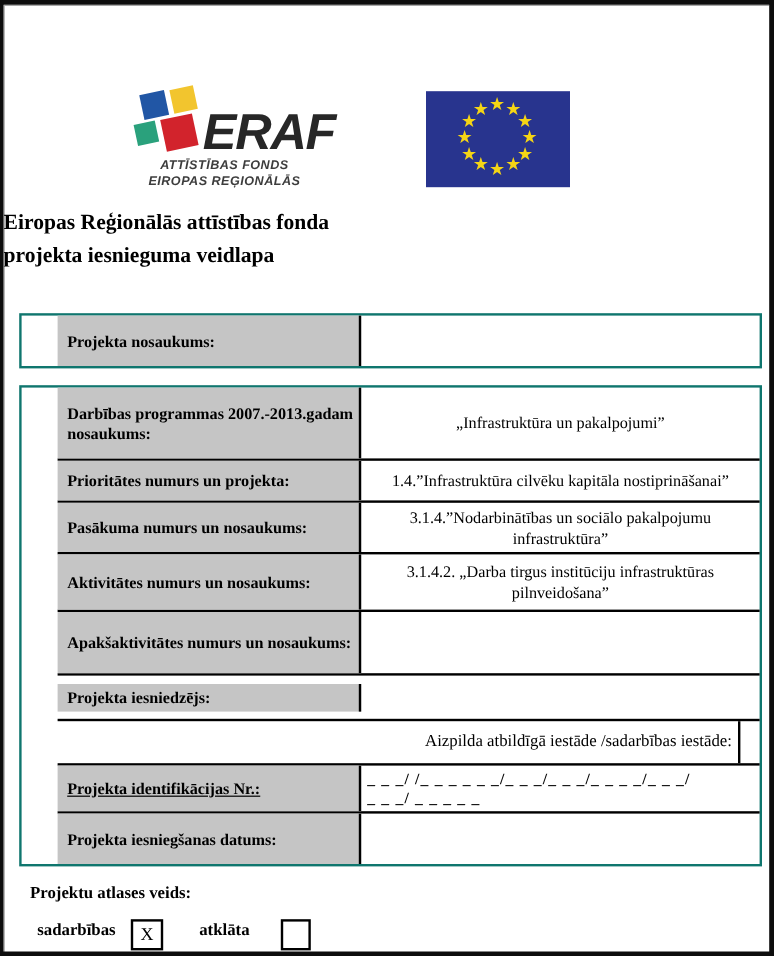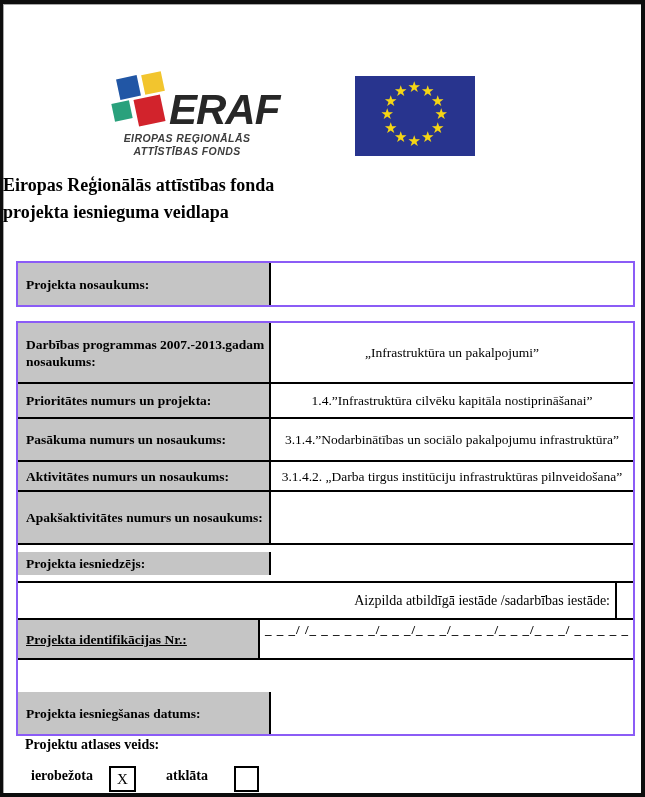--- a/index.html
+++ b/index.html
@@ -36,53 +36,53 @@
   
   .eu-flag { position:absolute; left:352px; top:72px; width:120px; height:80px; background:var(--flag-bg); }
   .star { position:absolute; font-size:15px; line-height:15px; color:var(--flag-star);
           font-family:"DejaVu Sans",sans-serif; }
 
   
   .title { position:absolute; left:0; top:168px; width:100%; text-align:left;
            font-weight:bold; font-size:18px; line-height:27px; }
 
   
-  .t { position:absolute; left:13px; width:619px; border:2px solid #8b5cf6; background:#fff; }
+  .t { position:absolute; left:13px; width:619px; border:2px solid #0f766e; background:#fff;padding-left:30px; }
   .t1 { top:257px; }
   .t2 { top:317px; }
   .row { display:flex; border-bottom:2px solid #000; }
   .row:last-child { border-bottom:none; }
   .cell-label {
     width:253px; background:var(--label-bg); border-right:2px solid #000;
     padding:3px 4px 3px 8px; font-weight:bold; font-size:13.5px; line-height:17px;
     display:flex; align-items:center;
   }
   .cell-value {
     flex:1; display:flex; align-items:center; justify-content:center;
     text-align:center; font-size:13.5px; line-height:17px; padding:2px 4px;
   }
   .rhA { height:42px; }
   .rh-darbibas { height:61px; }
   .rh-prioritates { height:35px; }
   .rh-pasakuma { height:43px; }
-  .rh-aktivitates { height:30px; }
+  .rh-aktivitates { height:48px; }
   .rh-apaks { height:53px; }
   .rh-iesniedzejs { height:38px;align-items:center; }
   .rh-aizpilda { height:37px; }
   .rh-id { height:40px; }
-  .rh-datums { height:42px;margin-top:32px; }
+  .rh-datums { height:42px; }
 
   .office-main {
     flex:1; display:flex; align-items:center; justify-content:flex-end;
     font-size:14px; padding-right:5px; border-right:2px solid #000;
   }
   .office-side { width:16px; }
 
   .label-underline { text-decoration:underline; }
-  .id-lines { align-items:flex-start; justify-content:center;
+  .id-lines { flex-direction:column; align-items:flex-start; justify-content:center;
               font-weight:bold; font-size:13px; line-height:16px; letter-spacing:1px;
               padding-left:5px; white-space:pre; }
 
   
   .footer-label { position:absolute; left:22px; top:733px; font-weight:bold; font-size:14px; }
   .opt-label { position:absolute; font-weight:bold; font-size:14px; top:764px; }
   .o1 { left:28px; }
   .o2 { left:163px; }
   .checkbox { position:absolute; top:762px; width:27px; height:26px; border:2px solid #000;
               background:#fff; display:flex; align-items:center; justify-content:center;
@@ -97,22 +97,22 @@
 
   <div class="eraf">
     <div class="eraf-squares">
       <div class="sq sq-blue"></div>
       <div class="sq sq-yellow"></div>
       <div class="sq sq-green"></div>
       <div class="sq sq-red"></div>
     </div>
     <div class="eraf-text">ERAF</div>
     <div class="eraf-sub">
+      <div>ATTĪSTĪBAS FONDS</div>
       <div>EIROPAS REĢIONĀLĀS</div>
-      <div>ATTĪSTĪBAS FONDS</div>
     </div>
   </div>
 
   <div class="eu-flag">
       <span class="star" style="left: 52.5px; top: 4px;">★</span>
       <span class="star" style="left: 66px; top: 7.61731px;">★</span>
       <span class="star" style="left: 75.8827px; top: 17.5px;">★</span>
       <span class="star" style="left: 79.5px; top: 31px;">★</span>
       <span class="star" style="left: 75.8827px; top: 44.5px;">★</span>
       <span class="star" style="left: 66px; top: 54.3827px;">★</span>
@@ -174,21 +174,21 @@
         <div>_ _ _/ _ _ _ _ _</div>
       </div>
     </div>
     <div class="row rh-datums">
       <div class="cell-label">Projekta iesniegšanas datums:</div>
       <div class="cell-value"></div>
     </div>
   </div>
 
   <div class="footer-label">Projektu atlases veids:</div>
-  <div class="opt-label o1">ierobežota</div>
+  <div class="opt-label o1">sadarbības</div>
   <div class="checkbox cb1">
     <span>X</span>
   </div>
   <div class="opt-label o2">atklāta</div>
   <div class="checkbox cb2">
     <span></span>
   </div>
 
 </div>
 

